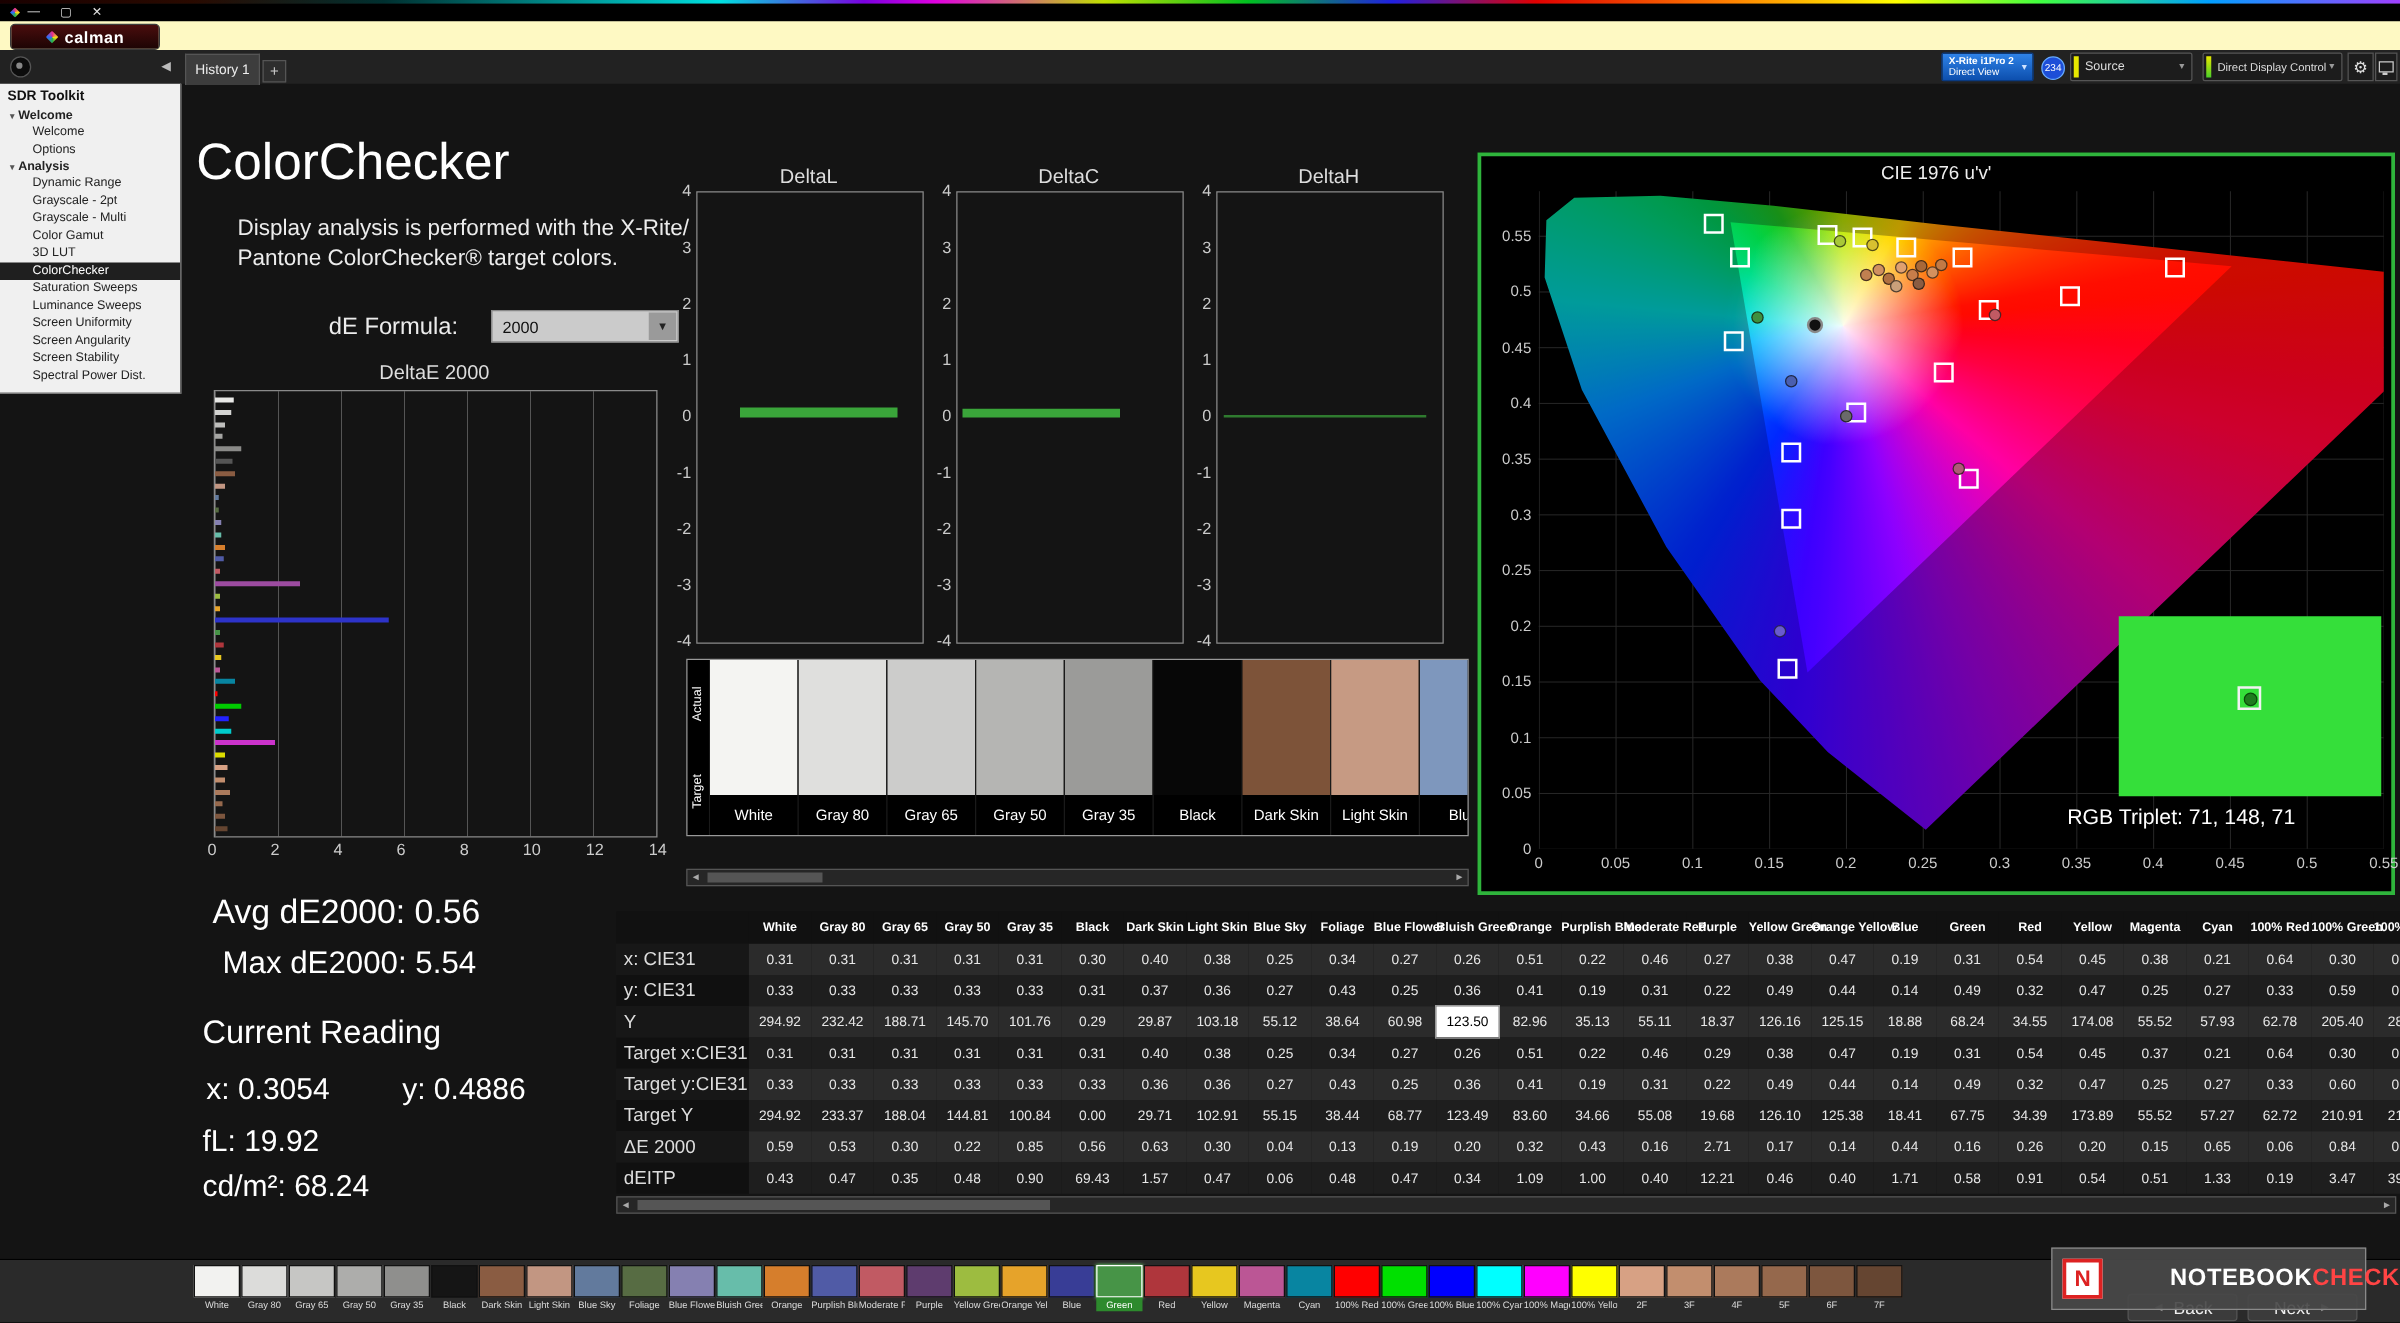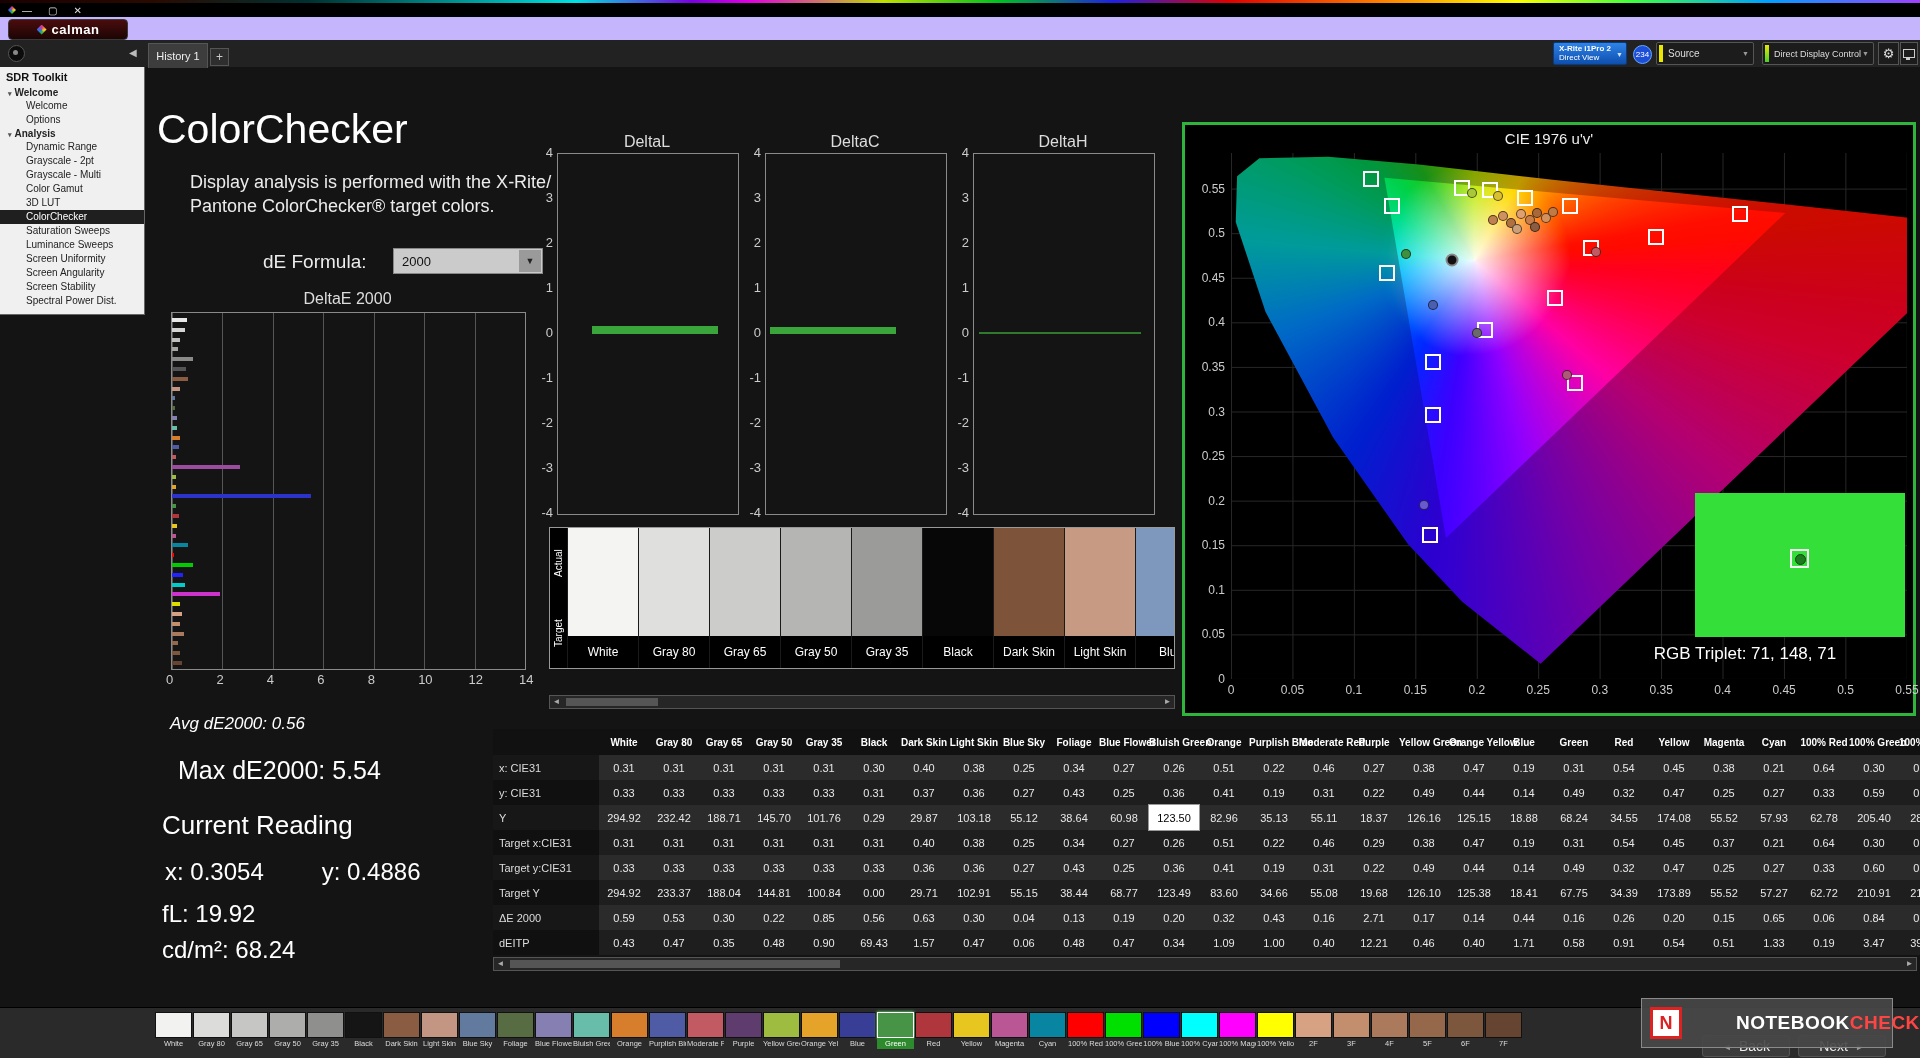--- a/index.html
+++ b/index.html
@@ -13,21 +13,21 @@
       #40ff40 85%,#00a0ff 92%,#a040ff 100%);}
   #titlebar{position:absolute;left:0;top:3px;width:100%;height:14px;background:#000;
     display:flex;align-items:center;padding:0 8px;box-sizing:border-box;}
   .tb-icon{width:8px;height:8px;margin-right:6px;flex:none;
     background:conic-gradient(#e8308a,#f5d916,#2bb34b,#2b6df5,#e8308a);
     clip-path:polygon(50% 0,100% 50%,50% 100%,0 50%);}
   .tb-title{font-size:10px;color:#c8c8c8;flex:1;white-space:nowrap;overflow:hidden;}
   .tb-btns{display:flex;gap:16px;color:#ddd;font-size:10px;margin-right:6px;}
   .tb-btns span{cursor:default;}
 
-  #appbar{position:absolute;left:0;top:17px;width:100%;height:23px;background:#c4b5fd;border-bottom:1px solid #000;}
+  #appbar{position:absolute;left:0;top:17px;width:100%;height:23px;background:#fef9c3;border-bottom:1px solid #000;}
   .logo{position:absolute;left:8px;top:2px;width:118px;height:19px;border:1px solid #3a3a3a;border-radius:4px;
     background:linear-gradient(#4a0d0d,#1c0404);display:flex;align-items:center;justify-content:center;gap:5px;}
   .logo-diamond{width:10px;height:10px;background:conic-gradient(#e8308a,#f5d916,#2bb34b,#2b6df5,#e8308a);
     clip-path:polygon(50% 0,100% 50%,50% 100%,0 50%);}
   .logo-text{color:#fff;font-weight:bold;font-size:13px;letter-spacing:.5px;}
 
   #tabrow{position:absolute;left:0;top:40px;width:100%;height:27px;background:#222;}
   .round-btn{position:absolute;left:8px;top:5px;width:15px;height:15px;border-radius:50%;background:#0c0c0c;border:1px solid #555;}
   .round-btn:after{content:"";position:absolute;left:4px;top:4px;width:5px;height:5px;border-radius:50%;background:#888;}
   .collapse{position:absolute;left:129px;top:7px;color:#bbb;font-size:10px;}
@@ -128,33 +128,33 @@
   .cie-pt.ring{width:13px;height:13px;border-radius:50%;background:#111;border:2px solid #888;box-sizing:border-box;}
   #cie-swatch{position:absolute;left:510px;top:368px;width:210px;height:144px;background:#35df3a;}
   #cie-marker{position:absolute;left:605px;top:424px;width:15px;height:15px;border:2px solid #f2f2f2;}
   #cie-marker-dot{position:absolute;left:610px;top:429px;width:9px;height:9px;border-radius:50%;background:#1e7a1e;border:1px solid #0a4a0a;}
   #cie-rgb{position:absolute;left:400px;top:519px;width:320px;text-align:center;color:#fff;font-size:17px;}
   #cie-vticks span{position:absolute;width:38px;text-align:right;color:#ccc;font-size:12px;}
   #cie-uticks span{position:absolute;transform:translateX(-50%);color:#ccc;font-size:12px;top:558px;}
 
   
   .stat{position:absolute;color:#fff;}
-  #stat-avg{left:170px;top:714px;font-size:17px;font-style:italic;}
+  #stat-avg{left:170px;top:714px;font-size:27px;}
   #stat-max{left:178px;top:756px;font-size:25px;}
   #stat-current{left:162px;top:810px;font-size:26px;}
   #stat-xy{left:165px;top:858px;font-size:24px;display:flex;gap:58px;}
   #stat-fl{left:162px;top:900px;font-size:24px;}
   #stat-cd{left:162px;top:936px;font-size:24px;}
 
   
   #table-host{position:absolute;left:493px;top:729px;width:1427px;height:228px;overflow:hidden;}
   #table-host table{border-collapse:collapse;table-layout:fixed;width:1456px;}
   #table-host thead th{height:26px;font-size:10px;font-weight:bold;color:#fff;background:#111;
     white-space:nowrap;overflow:visible;text-align:center;padding:0;}
-  #table-host tbody th{height:25px;font-size:11px;color:#ddd;background:rgba(0,0,0,.45);text-align:left;
+  #table-host tbody th{height:25px;font-size:15px;color:#ddd;background:rgba(0,0,0,.45);text-align:left;
     padding:0 0 0 6px;font-weight:normal;white-space:nowrap;}
   #table-host tbody td{font-size:11px;color:#e8e8e8;text-align:center;white-space:nowrap;padding:0;}
   #table-host tbody tr:nth-child(odd){background:#2b2b2b;}
   #table-host tbody tr:nth-child(even){background:#1e1e1e;}
   #table-host td.hl{background:#fff;color:#000;outline:1px solid #999;}
   #table-scroll{left:493px;top:957px;width:1424px;}
 
   
   #footer{position:absolute;left:0;top:1007px;width:100%;height:51px;background:#2a2a2a;border-top:1px solid #000;}
   #footer-patches{position:absolute;left:155px;top:4px;display:flex;gap:1px;}

